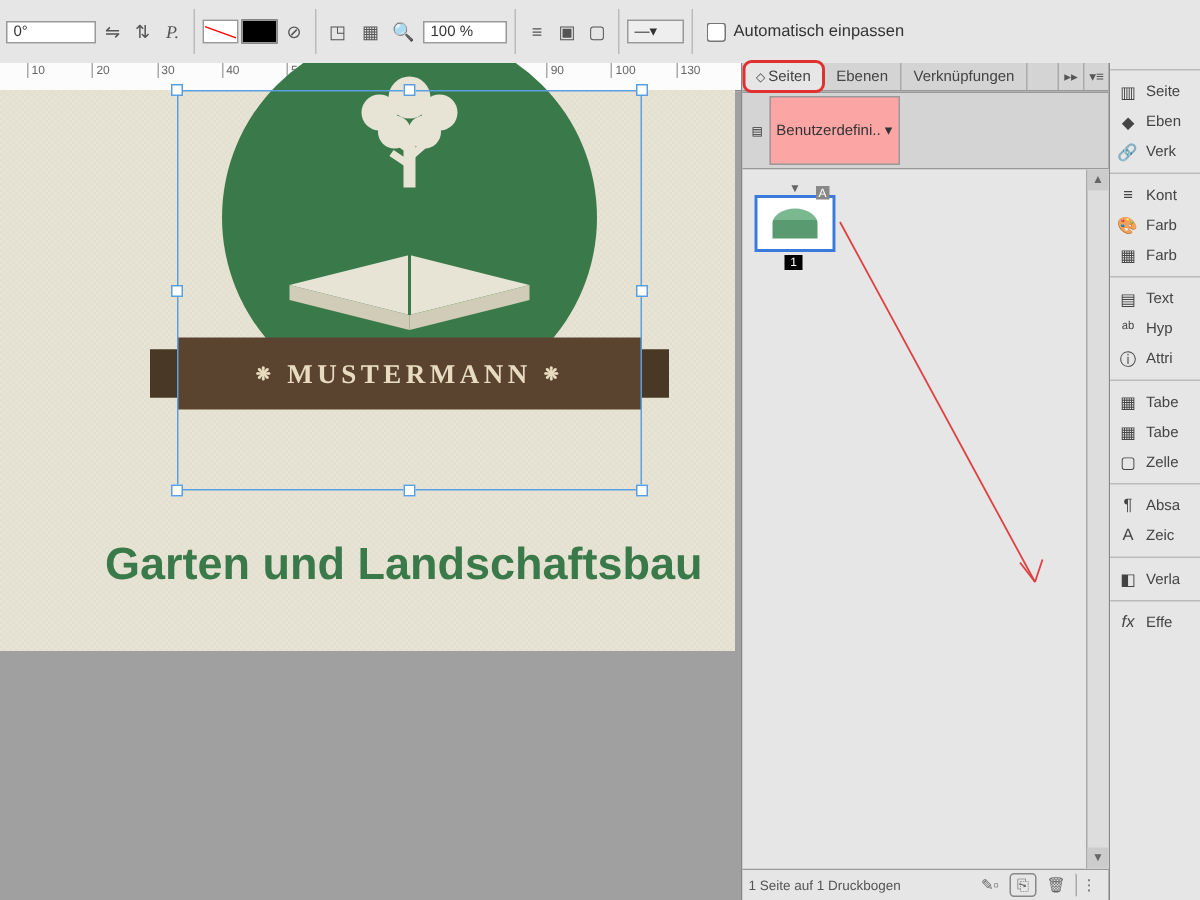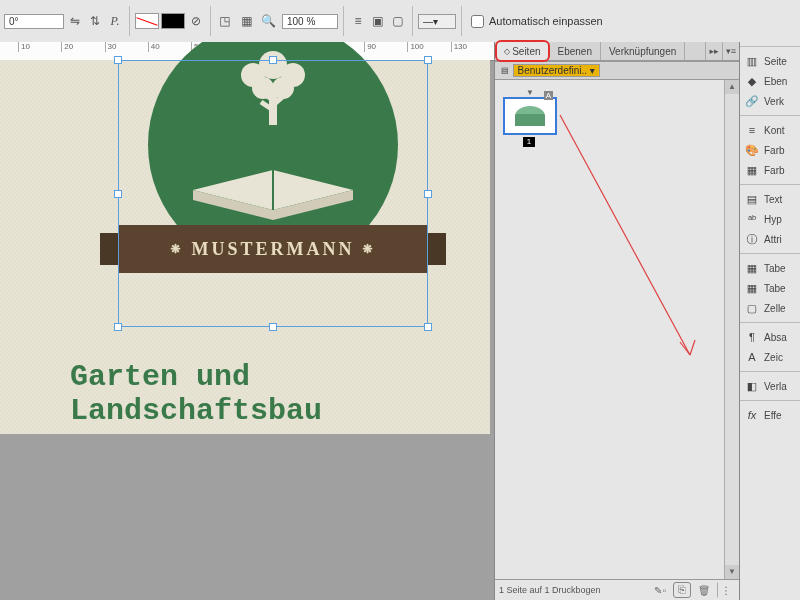--- a/index.html
+++ b/index.html
@@ -20,33 +20,33 @@
 .h-nw{top:-4px;left:-4px}.h-n{top:-4px;left:calc(50% - 4px)}.h-ne{top:-4px;right:-4px}
 .h-w{top:calc(50% - 4px);left:-4px}.h-e{top:calc(50% - 4px);right:-4px}
 .h-sw{bottom:-4px;left:-4px}.h-s{bottom:-4px;left:calc(50% - 4px)}.h-se{bottom:-4px;right:-4px}
 .logo-circle{position:absolute;top:-40px;left:30px;width:250px;height:250px;border-radius:50%;background:#3a7a4a}
 .tree{position:absolute;top:20px;left:50%;transform:translateX(-50%);color:#e8e4d5}
 .book{position:absolute;bottom:50px;left:50%;transform:translateX(-50%);width:180px;height:60px}
 .ribbon{position:absolute;top:165px;left:0;width:310px;height:48px;background:#5a4430;display:flex;align-items:center;justify-content:center;color:#e8dcc0;font-family:Georgia,serif;font-size:18px;letter-spacing:3px;font-weight:bold}
 .ribbon:before,.ribbon:after{content:"";position:absolute;top:8px;width:0;height:0;border-style:solid}
 .ribbon:before{left:-18px;border-width:16px 18px 16px 0;border-color:#4a3826 #4a3826 #4a3826 transparent}
 .ribbon:after{right:-18px;border-width:16px 0 16px 18px;border-color:#4a3826 transparent #4a3826 #4a3826}
-.title-text{position:absolute;top:300px;left:70px;font-size:30px;font-weight:bold;color:#3a7a4a;font-family:Liberation Mono, monospace}
+.title-text{position:absolute;top:300px;left:70px;font-size:30px;font-weight:bold;color:#3a7a4a;font-family:Liberation Sans, sans-serif}
 .panel{width:244px;background:#e6e6e6;border-left:1px solid #888;display:flex;flex-direction:column}
 .panel-tabs{display:flex;background:#d4d4d4;border-bottom:1px solid #999;height:18px;align-items:stretch}
 .panel-tab{padding:2px 8px;font-size:10px;color:#444;border-right:1px solid #aaa;cursor:pointer;display:flex;align-items:center}
 .panel-tab.active{background:#e6e6e6;border:2.5px solid #e03030;border-radius:6px;margin:-2px 0;padding:0 7px;position:relative;z-index:2}
 .panel-tabs .spacer{flex:1}
 .panel-tabs .ctrl{width:16px;display:flex;align-items:center;justify-content:center;font-size:9px;color:#555;border-left:1px solid #aaa}
 .masters{padding:8px 6px;font-size:10px;color:#444}
 .masters .row{display:flex;justify-content:space-between;align-items:center;margin-bottom:12px}
 .masters .thumb{width:34px;height:20px;background:#fff;border:1px solid #999;box-shadow:2px 0 0 #fff,2px 0 0 1px #999}
 .masters .thumb.single{box-shadow:none;width:30px}
 .pages-hdr{background:#d4d4d4;border-top:1px solid #999;border-bottom:1px solid #999;padding:2px 6px;font-size:10px;display:flex;align-items:center;gap:4px}
-.pages-hdr .dd{background:#eab308;border:1px solid #999;padding:0 4px;font-size:10px}
+.pages-hdr .dd{background:#fca5a5;border:1px solid #999;padding:16px 4px;font-size:10px}
 .pages-body{flex:1;background:#e6e6e6;position:relative;padding:8px}
 .page-thumb{width:50px;height:34px;background:#fff;border:2px solid #3a7adc;position:relative;display:flex;align-items:center;justify-content:center}
 .page-thumb .mini{width:30px;height:20px;background:linear-gradient(#7ab890 40%,#5a9a70 40%);border-radius:50% 50% 0 0}
 .page-thumb .lbl{position:absolute;top:-8px;right:2px;font-size:8px;background:#888;color:#fff;padding:0 2px}
 .page-num{margin-top:2px;width:12px;height:10px;background:#000;color:#fff;font-size:8px;text-align:center;line-height:10px;margin-left:20px}
 .arrow{position:absolute;top:30px;left:60px;width:150px;height:260px}
 .arrow svg{width:100%;height:100%}
 .panel-footer{background:#e6e6e6;border-top:1px solid #999;padding:2px 4px;font-size:9px;color:#555;display:flex;align-items:center;gap:4px}
 .panel-footer .spacer{flex:1}
 .panel-footer .ico{width:16px;height:14px;display:inline-flex;align-items:center;justify-content:center;font-size:10px;color:#666;border:1px solid transparent;position:relative}

